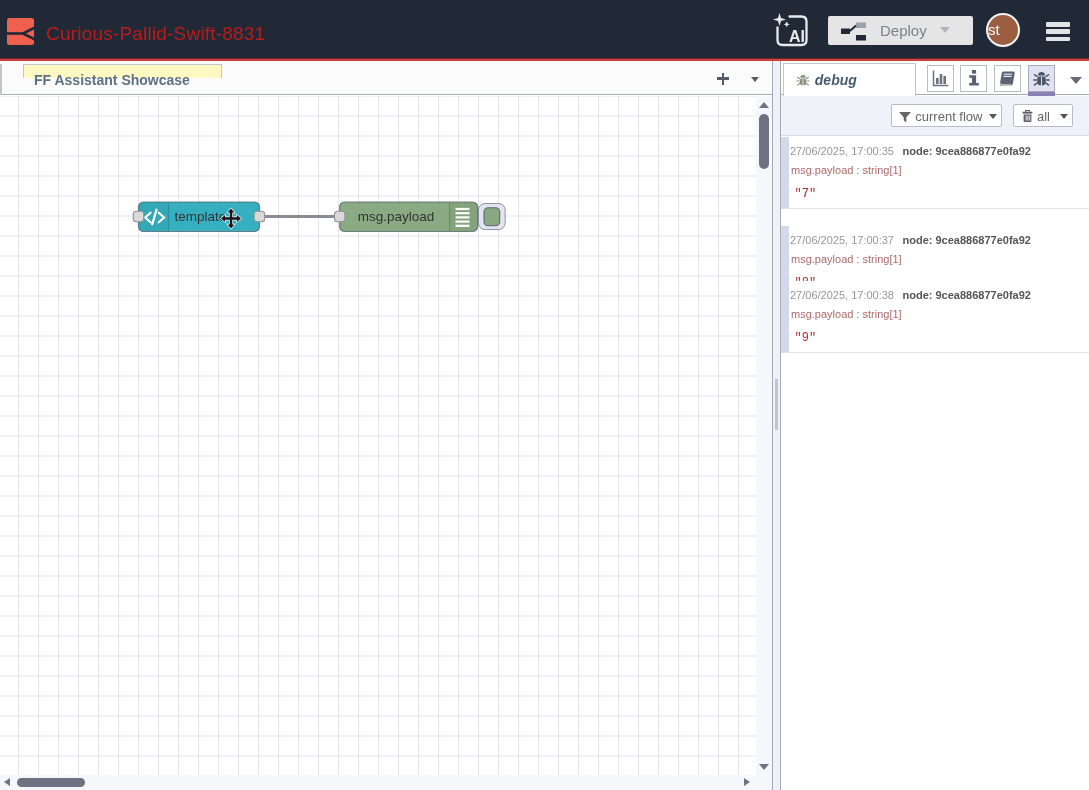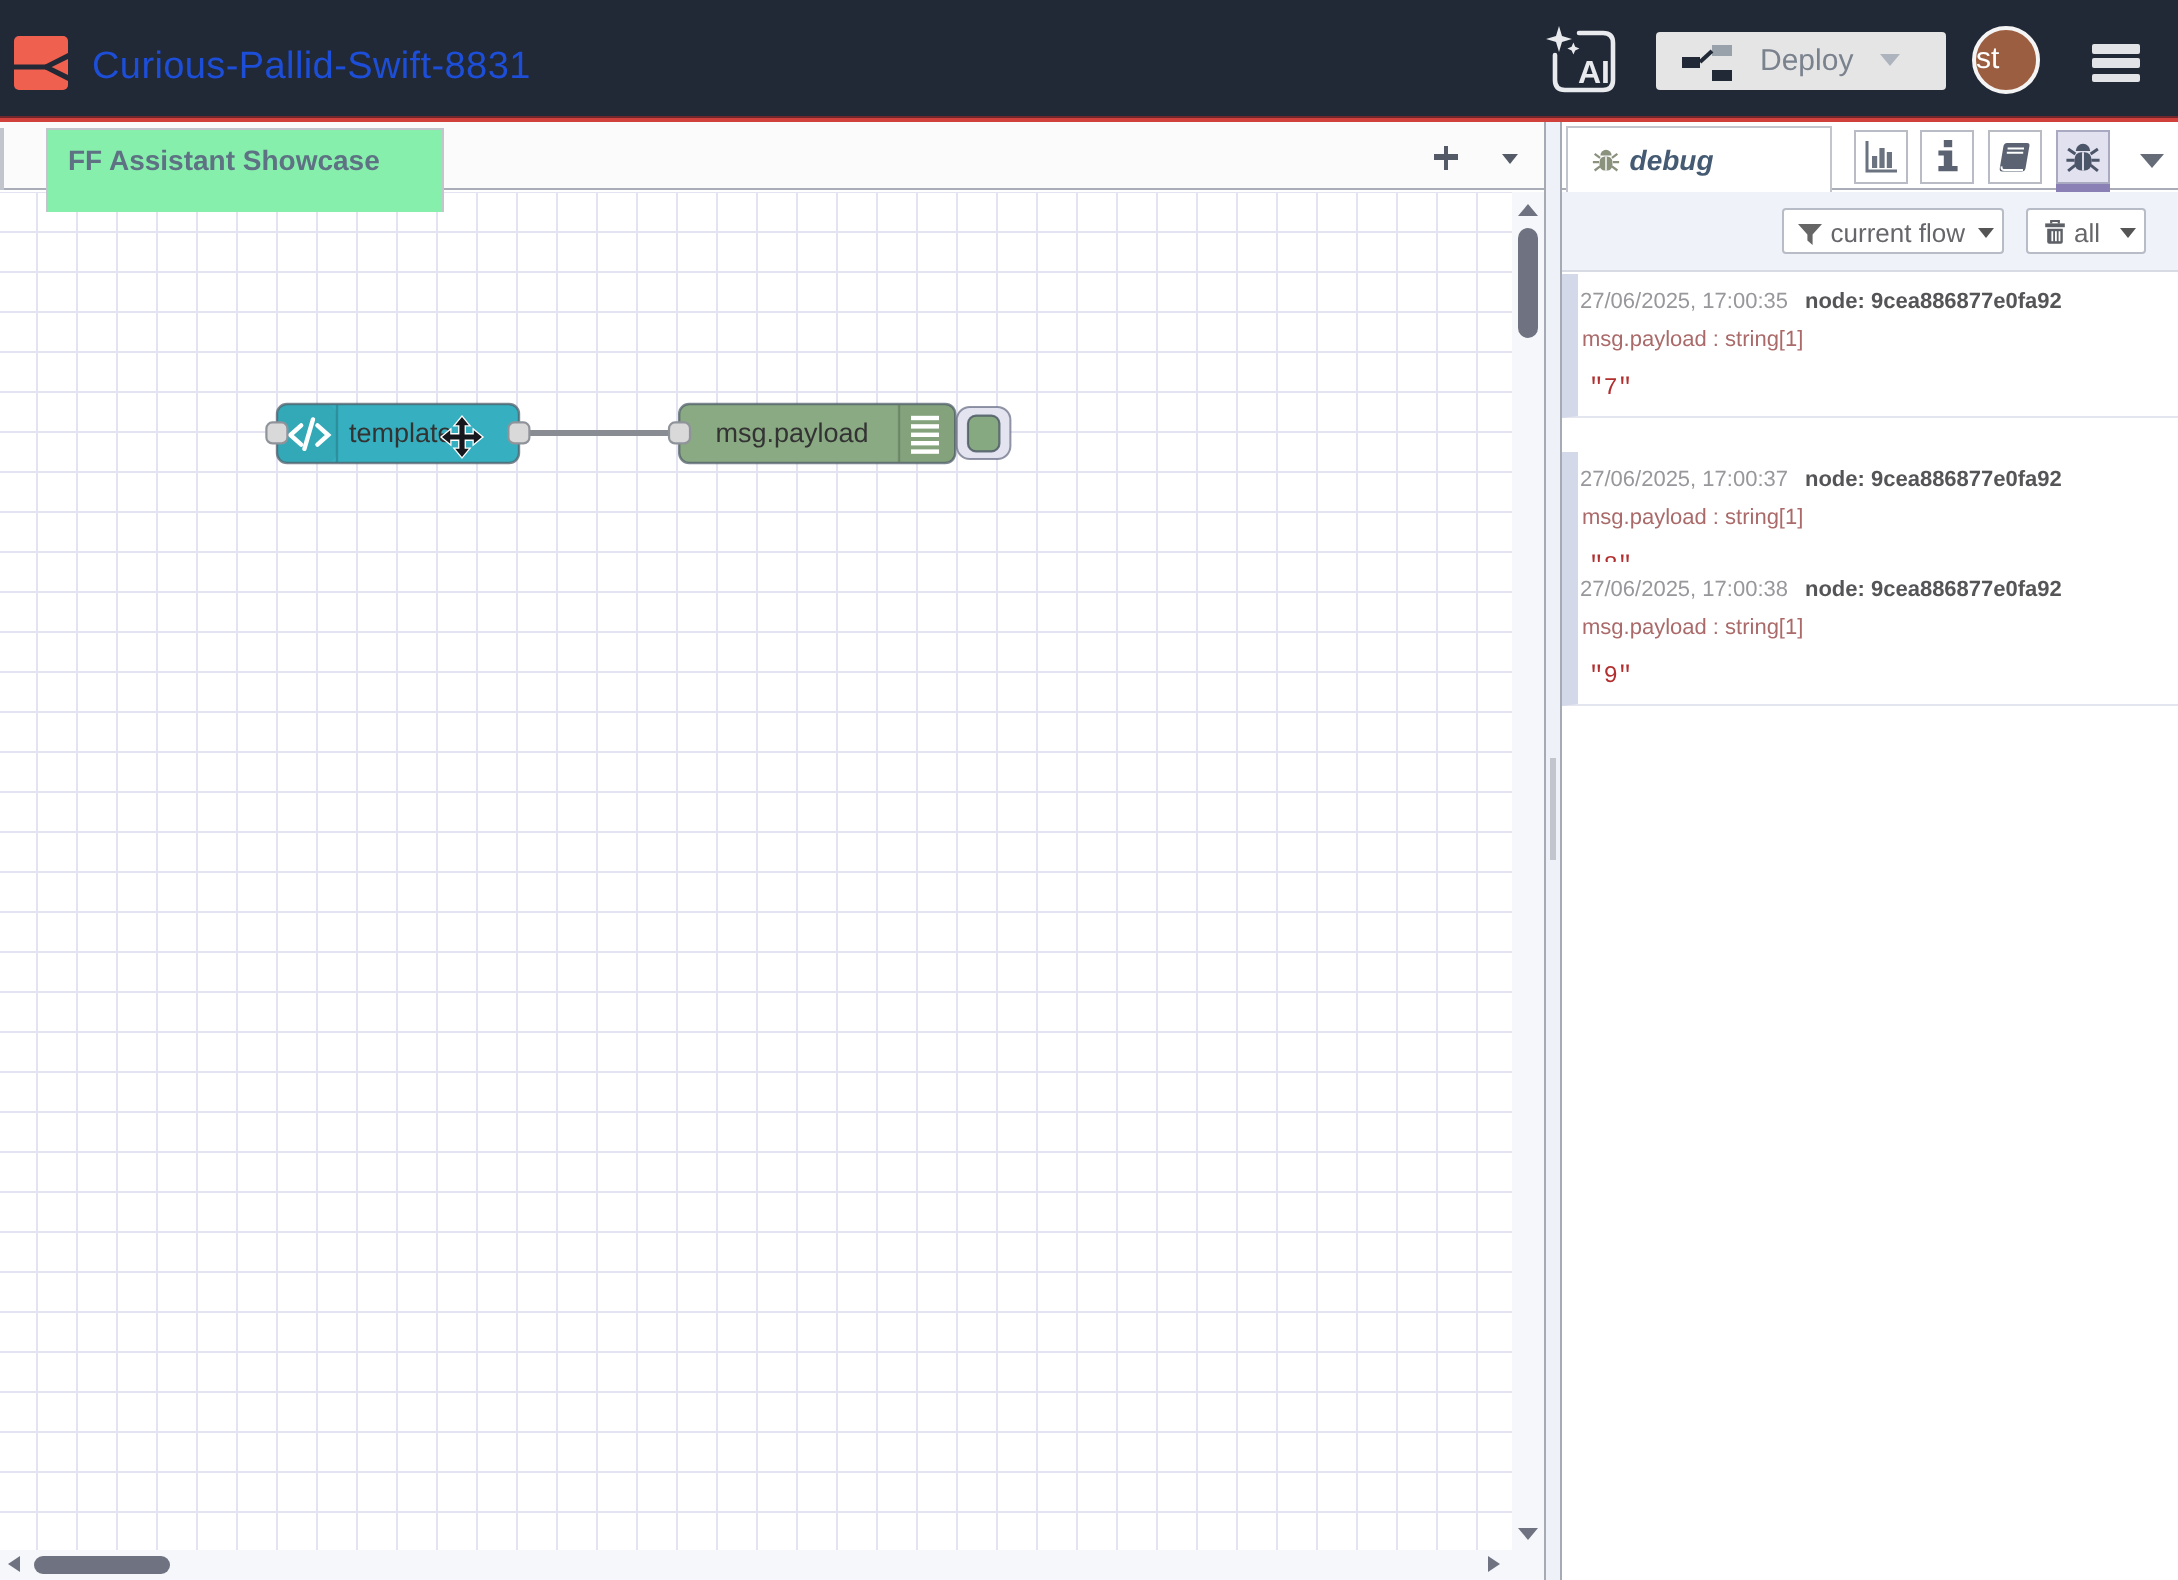--- a/index.html
+++ b/index.html
@@ -4,32 +4,32 @@
 <style>
   * { margin:0; padding:0; box-sizing:border-box; }
   html,body { width:1089px; height:790px; overflow:hidden; }
   body { font-family:"Liberation Sans", sans-serif; background:#fff; position:relative; }
 
   
   #header { position:absolute; left:0; top:0; width:1089px; height:58px; background:#212836; }
   #redline1 { position:absolute; left:0; top:57.5px; width:1089px; height:1px; background:#71262c; }
   #redline2 { position:absolute; left:0; top:58.5px; width:1089px; height:2px; background:#d0413c; }
   #redline3 { position:absolute; left:0; top:60.5px; width:1089px; height:1px; background:#b9bdc9; }
-  #title { position:absolute; left:46px; top:22.5px; font-size:19px; color:#1d4ed8; letter-spacing:0.2px; }
+  #title { position:absolute; left:46px; top:22.5px; font-size:19px; color:#b91c1c; letter-spacing:0.2px; }
   #logo { position:absolute; left:7px; top:18px; }
   #aiicon { position:absolute; left:772px; top:10px; }
   #deploy { position:absolute; left:828px; top:16px; width:145px; height:29px; background:#e5e5e5; border-radius:2px; }
   #deploy .dtext { position:absolute; left:52px; top:6px; font-size:15px; color:#7a828e; }
   #deploy .dcaret { position:absolute; left:112px; top:11px; width:0; height:0; border-left:5.5px solid transparent; border-right:5.5px solid transparent; border-top:6.5px solid #aeb4bd; }
   #avatar { position:absolute; left:986px; top:13px; width:34px; height:34px; border-radius:50%; background:#9c5e40; border:2.5px solid #f4f4f4; color:#fff; font-size:15px; text-align:left; line-height:29px; }
   .bbar { position:absolute; left:1046px; width:24px; height:4.5px; background:#e2e3e6; border-radius:1px; }
 
   
   #wtabbar { position:absolute; left:0; top:61px; width:771.5px; height:34px; background:#fbfbfc; border-bottom:1.5px solid #a9adb8; }
-  #wtab { position:absolute; left:22.5px; top:64px; width:199.5px; height:42px; background:#86efac; border:1px solid #c3c5cc; border-bottom:none; z-index:3; }
+  #wtab { position:absolute; left:22.5px; top:64px; width:199.5px; height:14px; background:#fef9c3; border:1px solid #c3c5cc; border-bottom:none; z-index:3; }
   #wtab span { position:absolute; left:10.5px; top:7px; font-size:14px; font-weight:bold; color:#5e7284; }
   #wtabfrag { position:absolute; left:0; top:64px; width:1.5px; height:31px; background:#c3c5cc; }
   #plusicon { position:absolute; left:717px; top:72.5px; width:12px; height:12px; }
   #plusicon:before { content:""; position:absolute; left:4.7px; top:0; width:2.6px; height:12px; background:#555b66; }
   #plusicon:after { content:""; position:absolute; left:0; top:4.7px; width:12px; height:2.6px; background:#555b66; }
   #wtabcaret { position:absolute; left:750.5px; top:76.5px; width:0; height:0; border-left:4.8px solid transparent; border-right:4.8px solid transparent; border-top:5.5px solid #555b66; }
 
   
   #canvas { position:absolute; left:0; top:95.5px; width:771.5px; height:679.5px; background-color:#fff;
     background-image:linear-gradient(to right,#e3e3f1 1px,transparent 1px),linear-gradient(to bottom,#e3e3f1 1px,transparent 1px);

